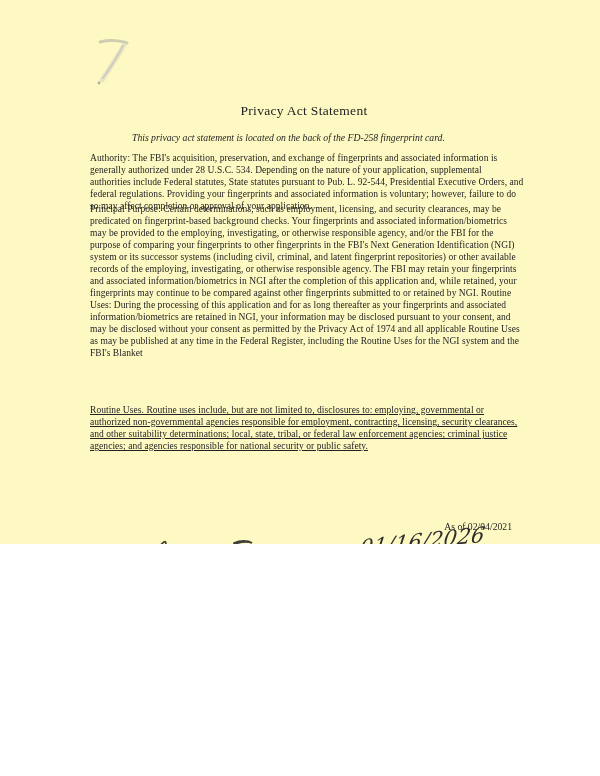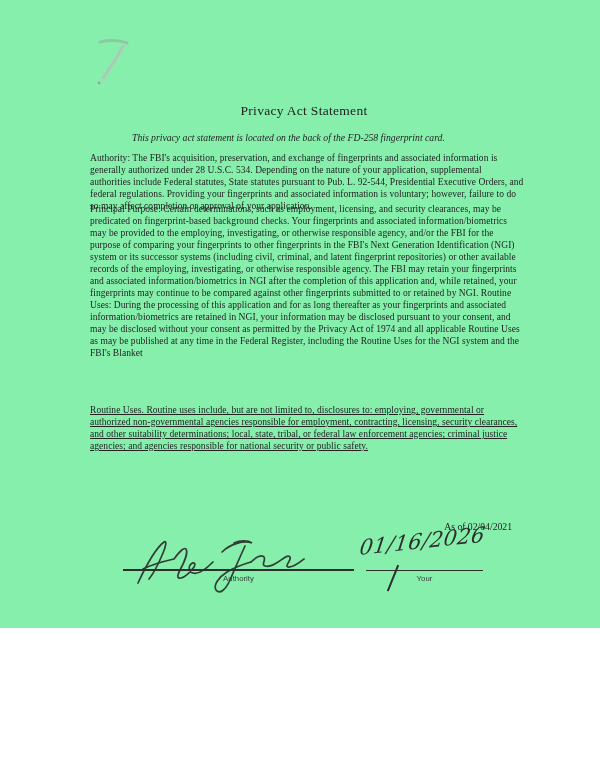--- a/index.html
+++ b/index.html
@@ -1,20 +1,20 @@
 <!DOCTYPE html>
 <html><head>
 <meta charset="utf-8">
 <style>
   html, body { margin: 0; padding: 0; background: #ffffff; }
   .page {
     position: relative;
     width: 600px;
-    height: 628px;
-    background: #86efac;
+    height: 544px;
+    background: #fef9c3;
     overflow: hidden;
     font-family: "Liberation Serif", "DejaVu Serif", serif;
     color: #1d1d1d;
   }
   .content {
     position: absolute;
     left: 90px;
     top: 0;
     width: 434px;
   }

